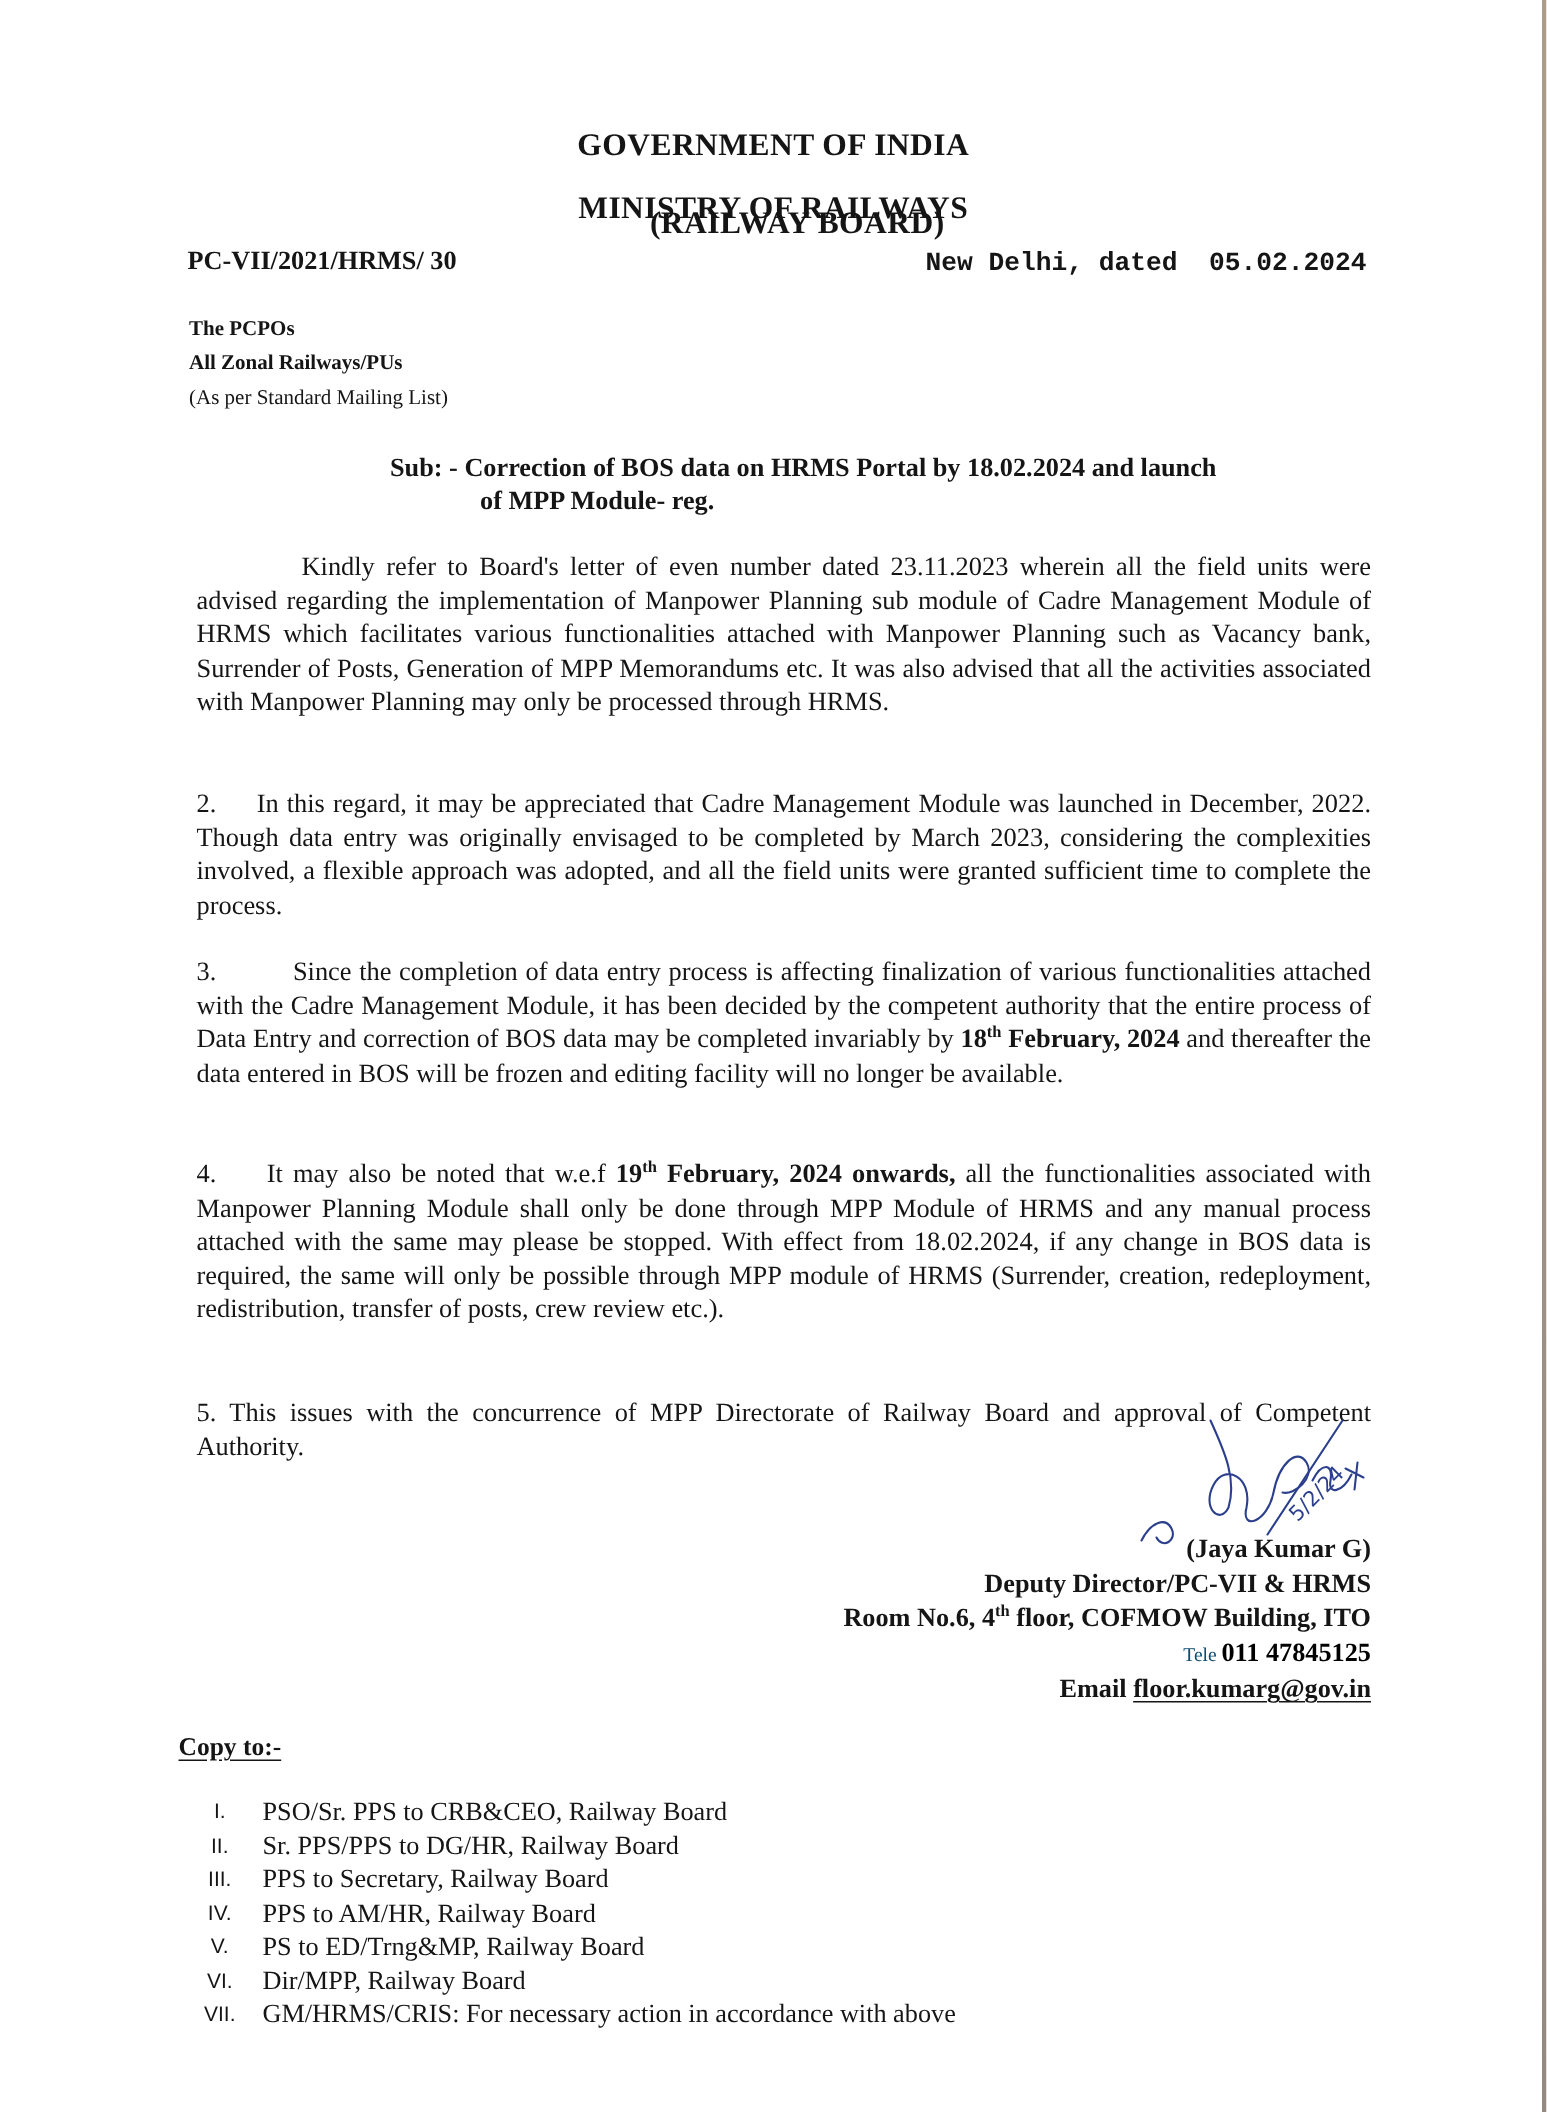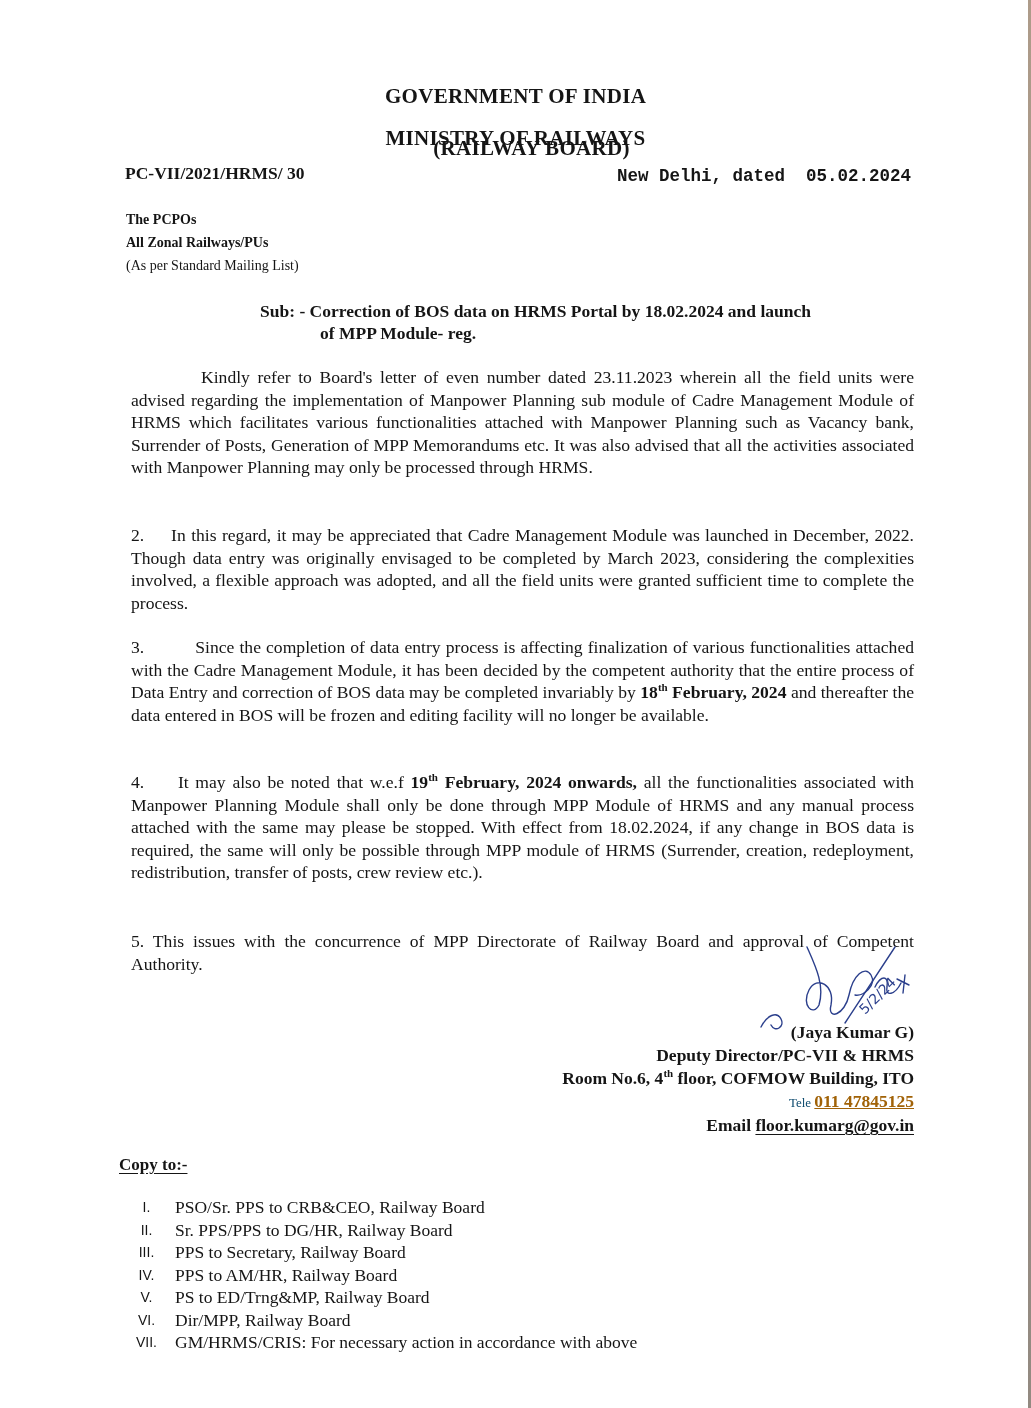--- a/index.html
+++ b/index.html
@@ -73,21 +73,21 @@
     <path d="M130 42 C136 30, 144 30, 142 42 C140 52, 150 50, 156 38"></path>
     <path d="M152 34 L164 40 M160 30 L158 48"></path>
   </g>
   <text x="120" y="70" font-size="14" fill="#2b3f8c" font-family="DejaVu Sans, sans-serif" transform="rotate(-45 120 70)">5/2/24</text>
 </svg>
 
 <div class="abs sig" style="top:1021px;">
   <div>(Jaya Kumar G)</div>
   <div>Deputy Director/PC-VII &amp; HRMS</div>
   <div><span>Room No.6, 4</span><sup>th</sup><span> floor, COFMOW Building, ITO</span></div>
-  <div><span style="font-weight:normal; font-size:13px; color:#0c4a6e;">Tele </span><span style="color:#a16207;text-decoration:underline;">011 47845125</span></div>
+  <div><span style="font-weight:normal; font-size:13px; color:#0c4a6e;">Tele </span><span style="color:#000000;">011 47845125</span></div>
   <div><span>Email </span><u>floor.kumarg@gov.in</u></div>
 </div>
 
 <div class="abs bold" style="left:119px; top:1155px; font-size:17px;"><u>Copy to:-</u></div>
 
 <div class="abs cc-list">
   <div class="cc-item">
       <span class="cc-num">I.</span>
       <span>PSO/Sr. PPS to CRB&amp;CEO, Railway Board</span>
     </div>

